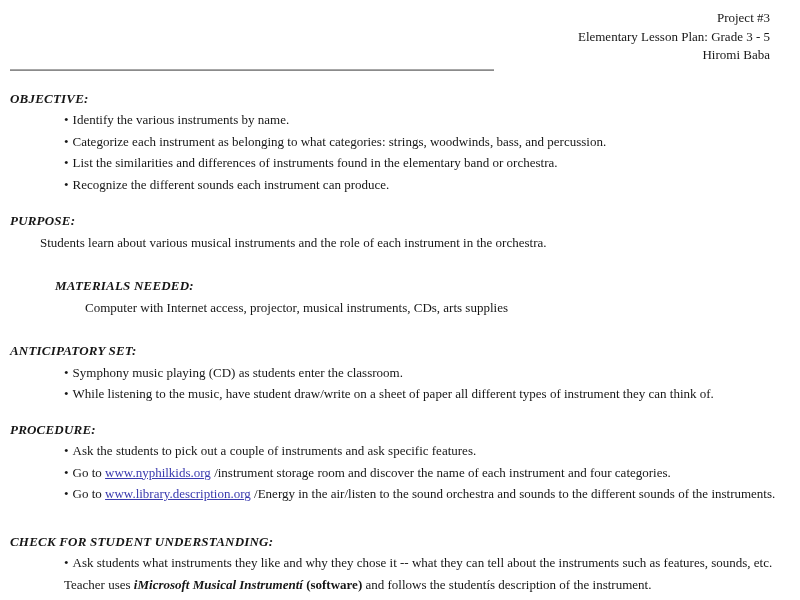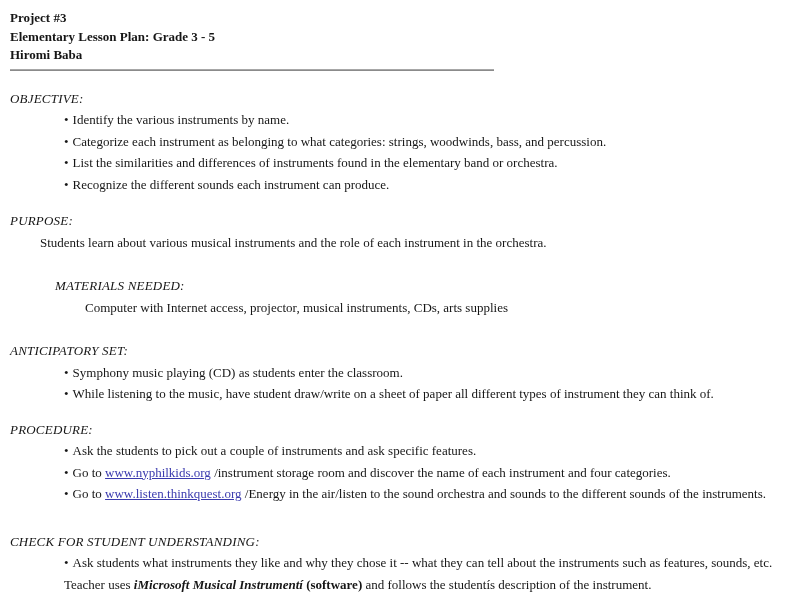--- a/index.html
+++ b/index.html
@@ -8,37 +8,38 @@
     background: #ffffff;
     font-family: "Liberation Serif", "DejaVu Serif", serif;
     font-size: 13px;
     color: #161616;
     overflow: hidden;
   }
   .page { padding: 8px 12px 0 10px; }
 
   
   .doc-header {
-    font-weight: bold;
+    text-align: right;
+    font-weight: normal;
     line-height: 18.5px;
     padding-right: 18px;
     padding-top: 1px;
   }
 
   
   .rule {
     margin-top: 4px;
     width: 484px;
     height: 2px;
     background: linear-gradient(#b5b5b5, #7d7d7d);
   }
 
   .section { margin: 0; }
   .section-title {
-    font-weight: normal;
+    font-weight: bold;
     font-style: italic;
     line-height: 21.5px;
     letter-spacing: 0.2px;
   }
   .mt-obj  { margin-top: 17px; }
   .mt-pur  { margin-top: 15px; }
   .mt-mat  { margin-top: 22px; margin-left: 45px; }
   .mt-ant  { margin-top: 22px; }
   .mt-pro  { margin-top: 14px; }
   .mt-chk  { margin-top: 26px; }
@@ -107,21 +108,21 @@
       <li><span class="bullet-glyph">•</span><span>Symphony music playing (CD) as students enter the classroom.</span></li>
       <li><span class="bullet-glyph">•</span><span>While listening to the music, have student draw/write on a sheet of paper all different types of instrument they can think of.</span></li>
     </ul>
   </div>
 
   <div class="section mt-pro">
     <div class="section-title">PROCEDURE:</div>
     <ul class="bullets">
       <li><span class="bullet-glyph">•</span><span>Ask the students to pick out a couple of instruments and ask specific features.</span></li>
       <li><span class="bullet-glyph">•</span><span>Go to </span><a class="doclink">www.nyphilkids.org</a><span> /instrument storage room and discover the name of each instrument and four categories.</span></li>
-      <li><span class="bullet-glyph">•</span><span>Go to </span><a class="doclink">www.listen.thinkquest.org</a><span> /Energy in the air/listen to the sound orchestra and sounds to the different sounds of the instruments.</span></li>
+      <li><span class="bullet-glyph">•</span><span>Go to </span><a class="doclink">www.library.description.org</a><span> /Energy in the air/listen to the sound orchestra and sounds to the different sounds of the instruments.</span></li>
     </ul>
   </div>
 
   <div class="section mt-chk">
     <div class="section-title">CHECK FOR STUDENT UNDERSTANDING:</div>
     <ul class="bullets">
       <li><span class="bullet-glyph">•</span><span>Ask students what instruments they like and why they chose it -- what they can tell about the instruments such as features, sounds, etc.  Teacher uses </span><span class="bi">iMicrosoft Musical Instrumentí</span><span class="b"> (software)</span><span> and follows the studentís description of the instrument.</span></li>
       <li><span class="bullet-glyph">•</span><span>Play CD (concerto, chamber music, etc) and ask students what type of instrument they can hear ñ let them show that instrument using either website we have used in class.</span></li>
     </ul>
   </div>

